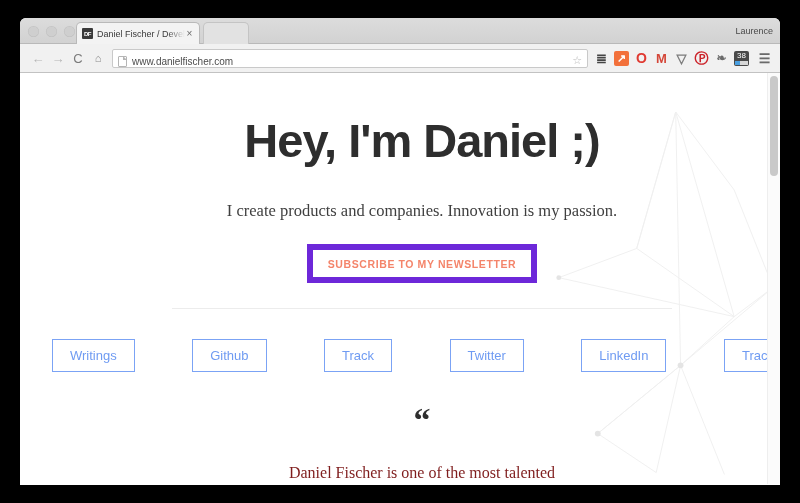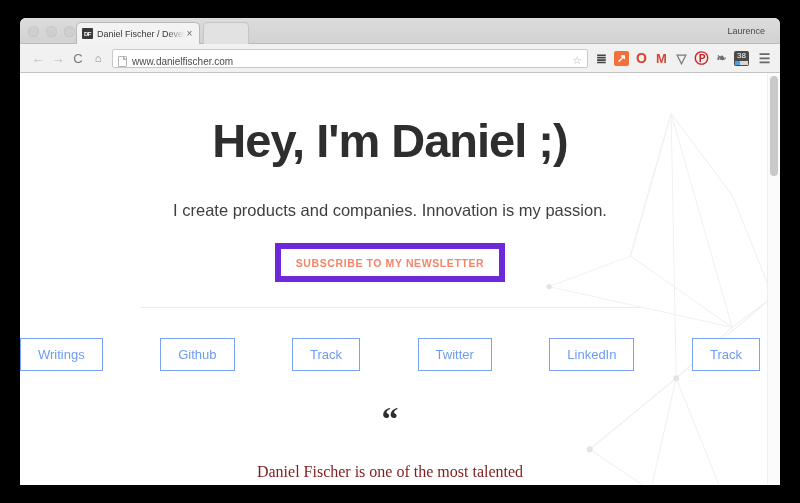--- a/index.html
+++ b/index.html
@@ -71,21 +71,21 @@
     flex:0 0 9px; text-align:center; cursor:pointer;
   }
   .tab-ghost {
     position:absolute; left:183px; top:4px;
     width:46px; height:22px;
     border:1px solid #c4c4c4; border-bottom:none;
     border-radius:5px 5px 0 0;
     background:#e2e2e2;
   }
   .profile-btn {
-    position:absolute; right:8px; top:5px;
+    position:absolute; right:0; top:5px;
     height:16px;
     padding:0 7px;
     font-size:9px; color:#4a4a4a;
     display:flex; align-items:center;
     border-radius:2px;
     cursor:pointer;
   }
 
   
   .toolbar {
@@ -175,20 +175,21 @@
     background:linear-gradient(90deg,#4a9fe0 40%, #d8d8d8 40%);
   }
   .ext-menu { color:#6a6a6a; font-size:13px; margin-left:3px; }
 
   
   .viewport {
     position:relative;
     height:calc(467px - 26px - 30px);
     background:#fff;
     overflow:hidden;
+    margin-left:32px;
   }
   .bg-net { position:absolute; inset:0; pointer-events:none; }
 
   .content {
     position:relative;
     padding-top:42px;
     text-align:center;
     width:740px;
   }
   .hero-title {
@@ -196,20 +197,21 @@
     font-weight:bold;
     color:#2e2e2e;
     letter-spacing:-1px;
     line-height:1.1;
   }
   .hero-sub {
     margin-top:34px;
     font-size:16.5px;
     color:#3f3f3f;
     font-weight:400;
+    font-family:Liberation Serif, serif;
   }
   .cta {
     display:inline-block;
     margin-top:23px;
     padding:8px 15px 7px;
     border:6px solid #6d28d9;
     color:#f4846a;
     font-size:10.5px;
     font-weight:bold;
     letter-spacing:.6px;

